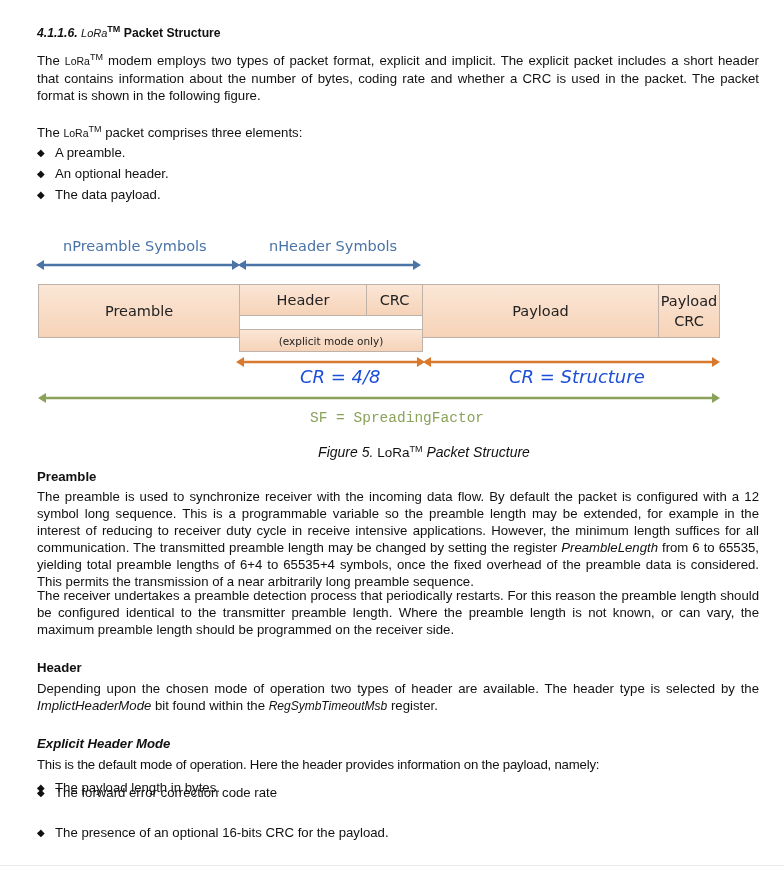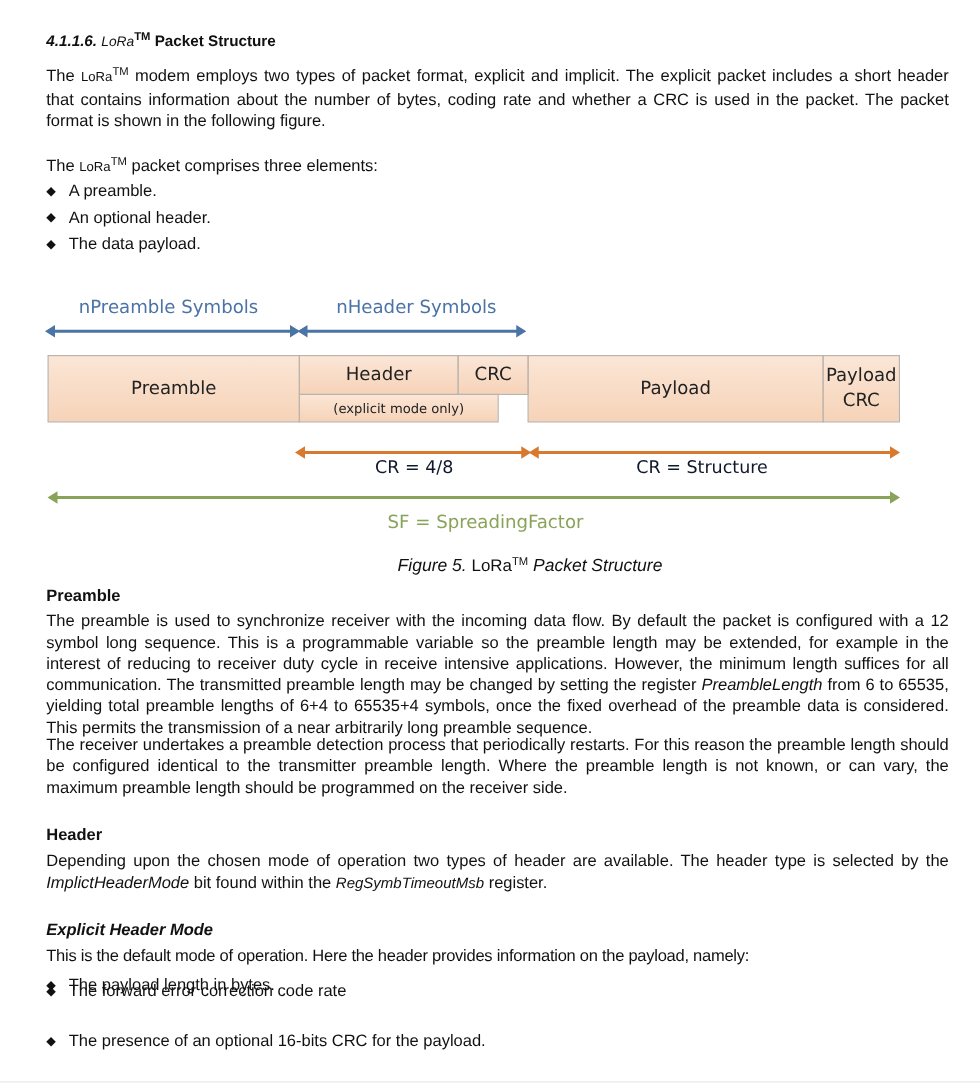--- a/index.html
+++ b/index.html
@@ -21,21 +21,21 @@
   .sec-title .num { font-style: italic; }
   .sec-title .lora2 { font-style: italic; font-weight: normal; font-size: 11px; }
   .bullet { left: 37px; font-size: 13.2px; line-height: 17px; }
   .bullet .dot { display: inline-block; width: 18px; font-size: 10px; vertical-align: 1px; }
   .subhead { left: 37px; font-size: 13.2px; font-weight: bold; }
   .subhead.it { font-style: italic; }
 
   
   .diag-text { font-family: "DejaVu Sans", sans-serif; white-space: nowrap; }
   .blue-lbl { color: #4a73a6; font-size: 14.5px; }
-  .orange-lbl { color: #0f172a; font-size: 14px; }
+  .orange-lbl { color: #1d4ed8; font-size: 18px; font-style: italic; }
   .green-lbl { color: #8aa35a; font-size: 14.5px; }
   .box {
     position: absolute; top: 284px; height: 54px;
     background: linear-gradient(#fbe6d6, #f6d3b8);
     border: 1px solid #bfb2a8; box-sizing: border-box;
     display: flex; align-items: center; justify-content: center;
     font-family: "DejaVu Sans", sans-serif; color: #222; font-size: 14.5px;
     text-align: center; line-height: 20px;
   }
   .cell-sub { font-size: 10.5px; }
@@ -109,34 +109,34 @@
 
   <div class="box" style="left:38px; width:202px;">
     <span>Preamble</span>
   </div>
   <div class="box" style="left:239px; width:128px; height:32px; align-items:center;">
     <span>Header</span>
   </div>
   <div class="box" style="left:366px; width:57px; height:32px;">
     <span>CRC</span>
   </div>
-  <div class="box" style="left:239px; top:315px; width:160px; height:23px;align-items:flex-end;">
+  <div class="box" style="left:239px; top:329px; width:184px; height:23px;align-items:flex-end;">
     <span class="cell-sub">(explicit mode only)</span>
   </div>
   <div class="box" style="left:422px; width:237px;">
     <span>Payload</span>
   </div>
   <div class="box" style="left:658px; width:62px; flex-direction:column;">
     <span>Payload</span>
     <span>CRC</span>
   </div>
 
   <div class="abs diag-text orange-lbl" style="left:300px; top:366px;">CR = 4/8</div>
   <div class="abs diag-text orange-lbl" style="left:509px; top:366px;">CR = Structure</div>
-  <div class="abs diag-text green-lbl" style="left:310px; top:410px;">SF = SpreadingFactor</div>
+  <div class="abs diag-text green-lbl" style="left:310px; top:410px;font-family:Liberation Mono, monospace;">SF = SpreadingFactor</div>
 
   <div class="abs caption">
     <span class="it">Figure 5.</span>
     <span class="lora3">LoRa</span><sup class="tm">TM</sup>
     <span class="it">Packet Structure</span>
   </div>
 </div>
 
 <div class="abs subhead" style="top:469px;">Preamble</div>
 <div class="abs p last" style="top:488px;">

